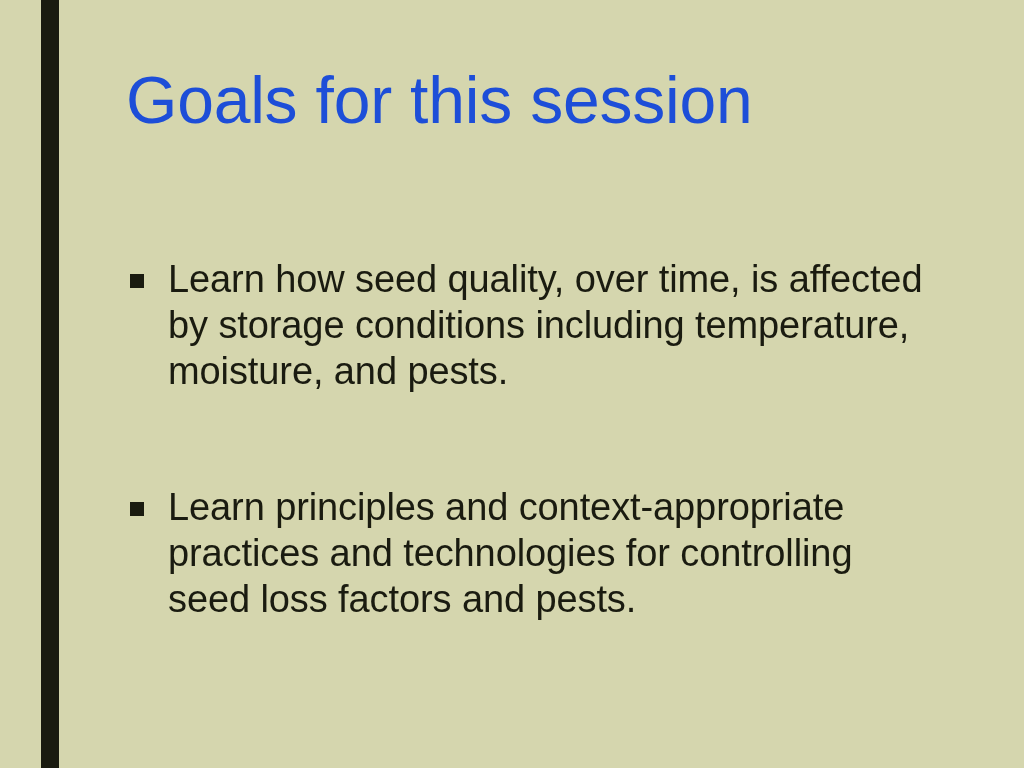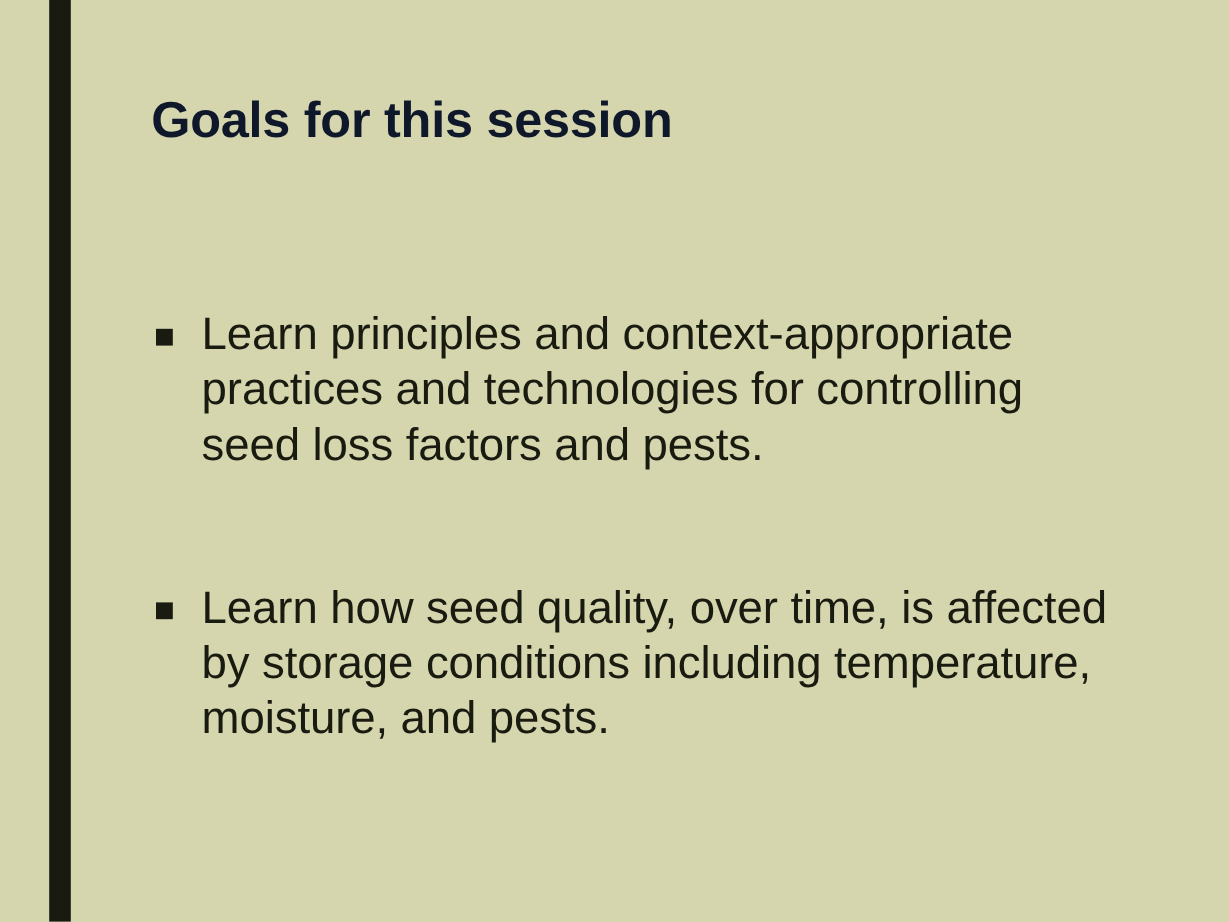--- a/index.html
+++ b/index.html
@@ -30,25 +30,25 @@
     width: 18px;
     height: 768px;
     background: #1a1b10;
   }
 
   #slide-title {
     position: absolute;
     left: 126px;
     top: 69px;
     width: 830px;
-    font-size: 42px;
+    font-size: 66px;
     line-height: 62px;
-    font-weight: bold;
+    font-weight: normal;
     letter-spacing: -0.2px;
-    color: #0f172a;
+    color: #1d4ed8;
     margin: 0;
     white-space: nowrap;
   }
 
   #body-list {
     position: absolute;
     left: 126px;
     top: 256px;
     width: 800px;
     list-style: none;
@@ -89,23 +89,23 @@
 <div id="slide">
 
   <div id="accent-bar"></div>
 
   <h1 id="slide-title">Goals for this session</h1>
 
   <ul id="body-list">
 
     <li class="bullet-item">
       <span class="bullet-marker"></span>
-      <span class="bullet-text">Learn principles and context-appropriate practices and technologies for controlling seed loss factors and pests.</span>
+      <span class="bullet-text">Learn how seed quality, over time, is affected by storage conditions including temperature, moisture, and pests.</span>
     </li>
 
     <li class="bullet-item">
       <span class="bullet-marker"></span>
-      <span class="bullet-text">Learn how seed quality, over time, is affected by storage conditions including temperature, moisture, and pests.</span>
+      <span class="bullet-text">Learn principles and context-appropriate practices and technologies for controlling seed loss factors and pests.</span>
     </li>
 
   </ul>
 
 </div>
 
 </body></html>

